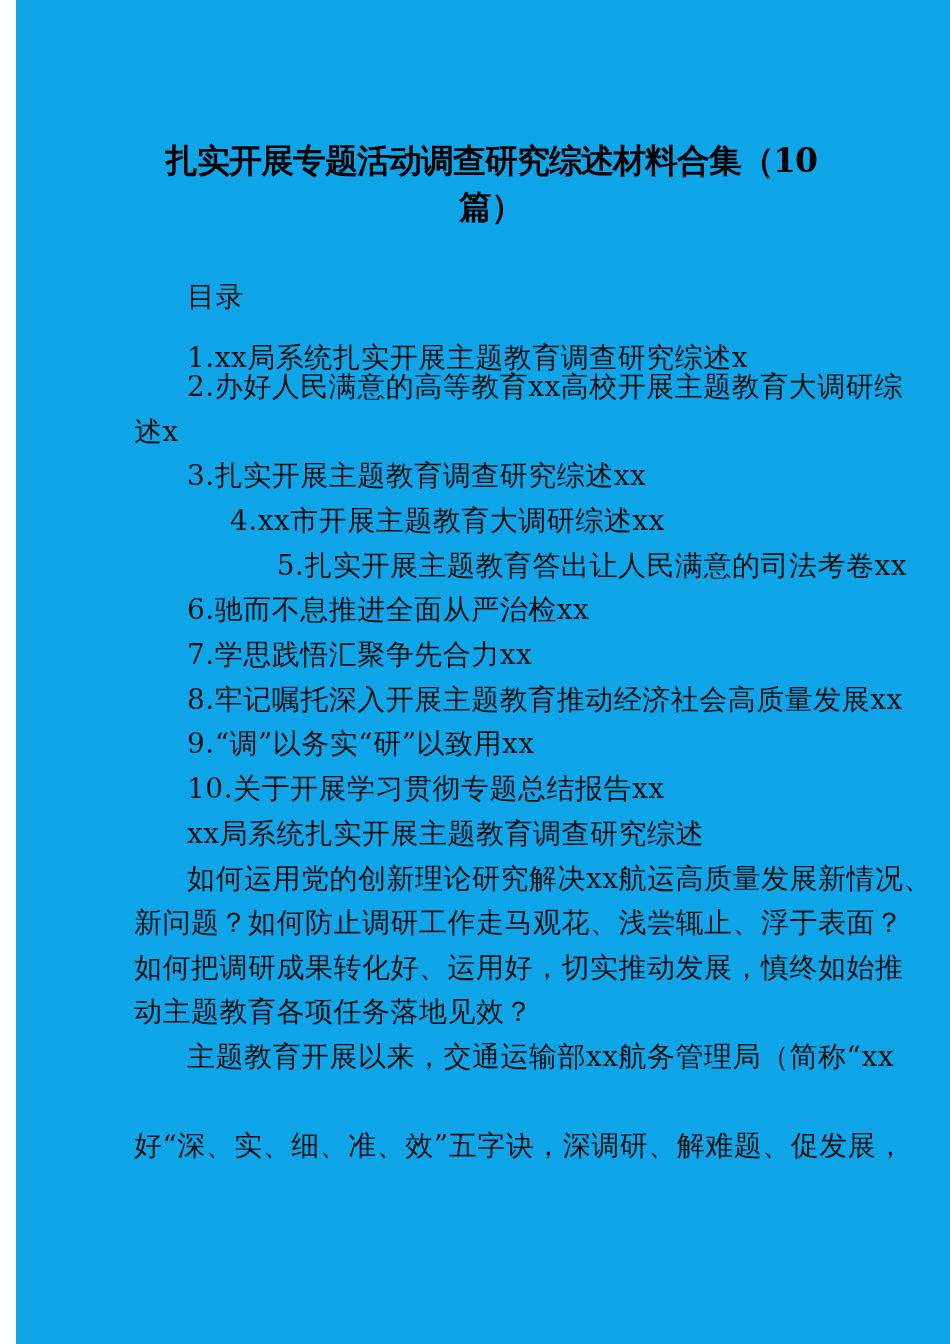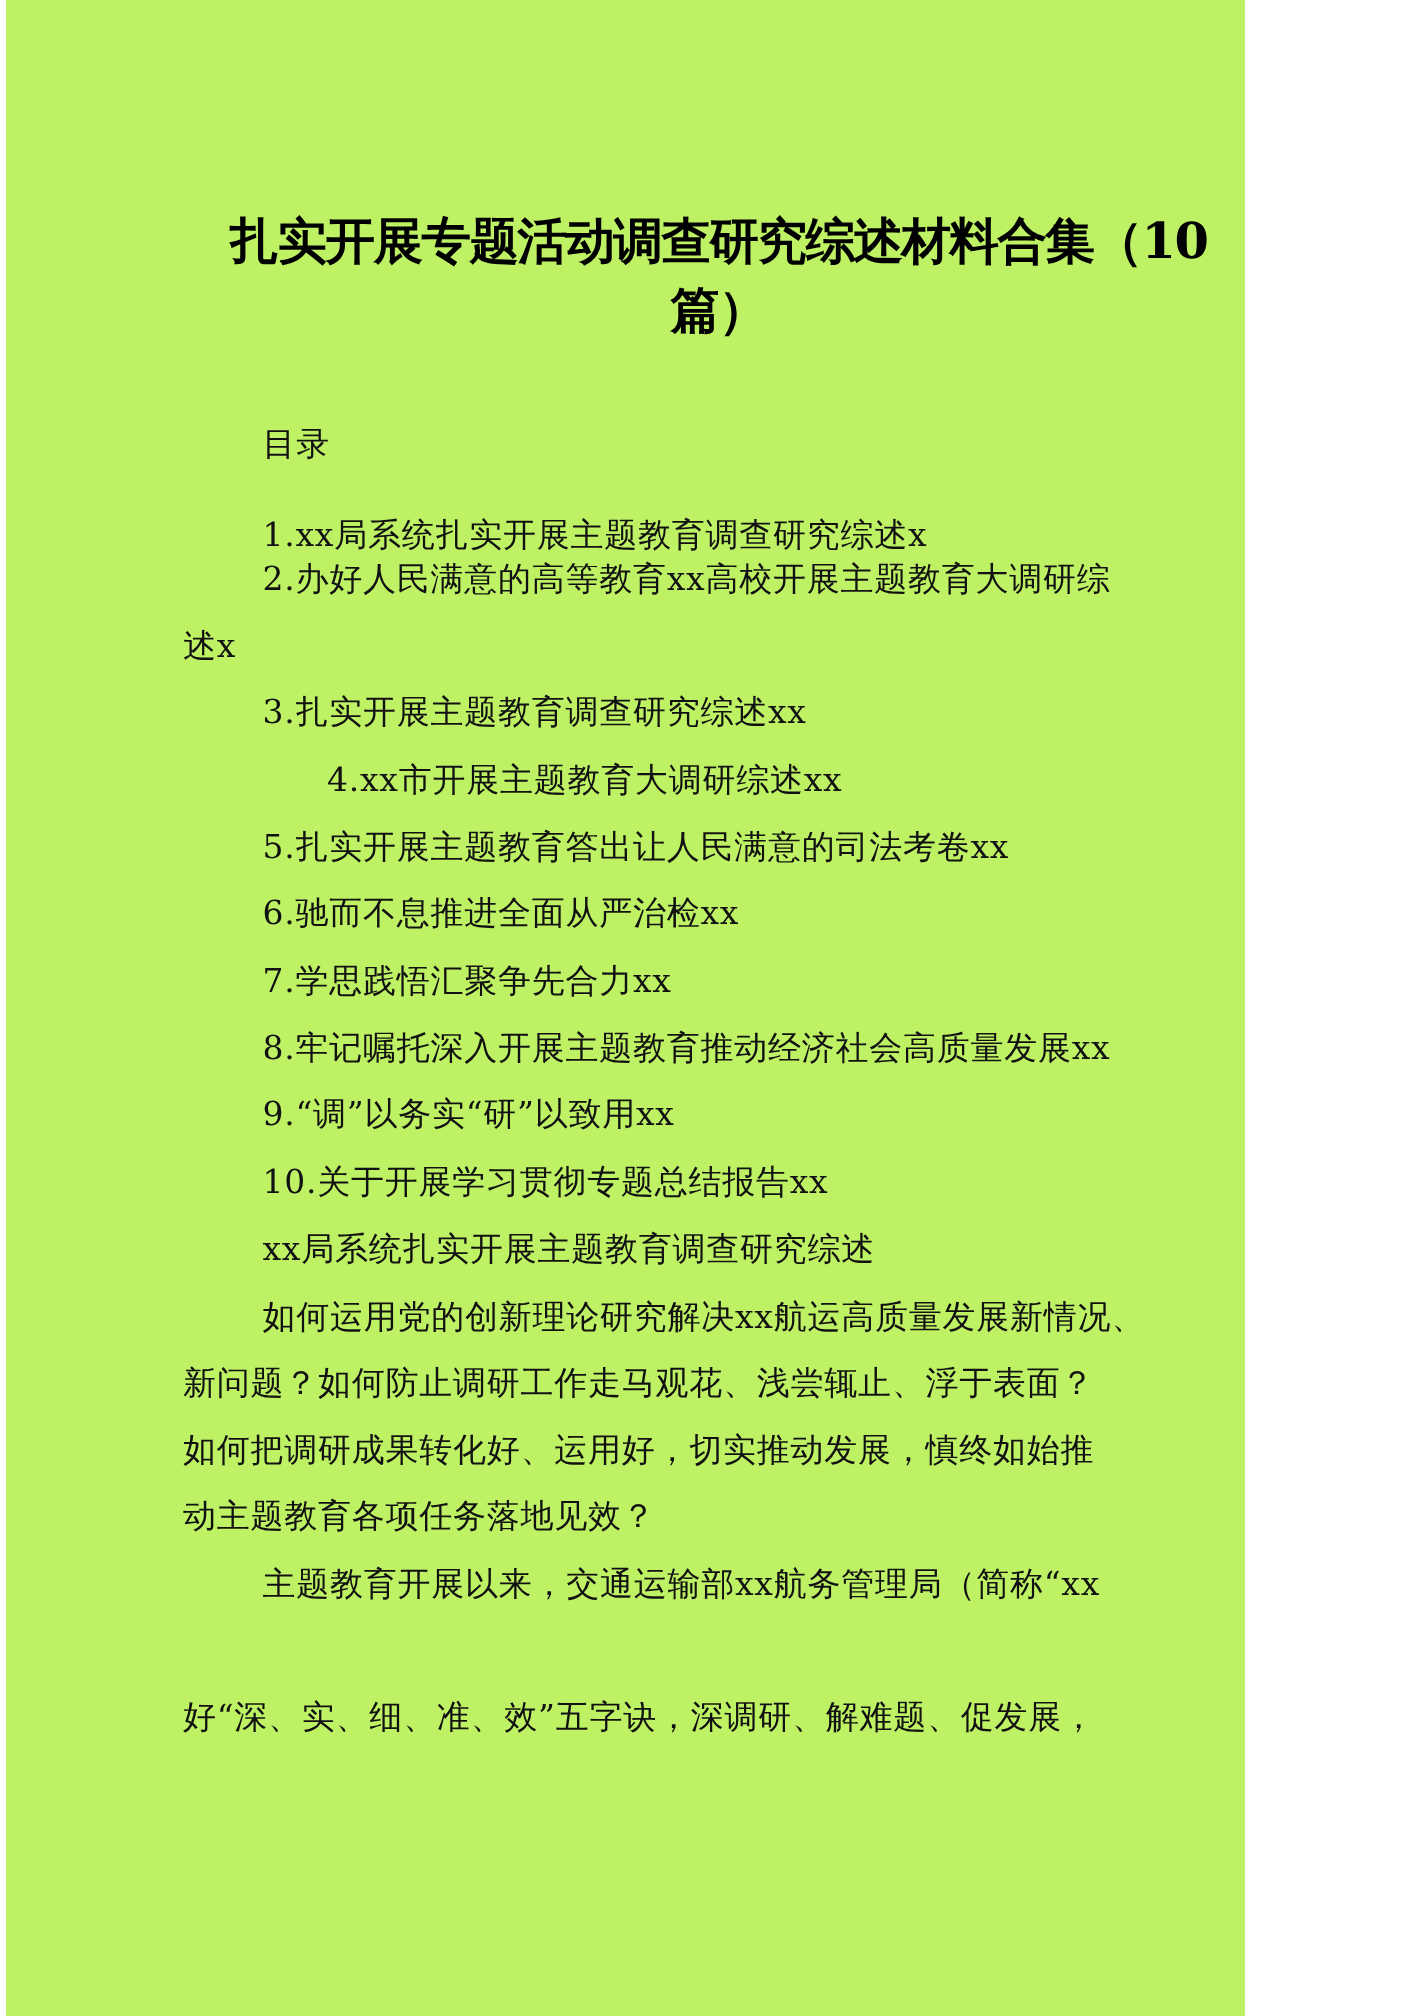--- a/index.html
+++ b/index.html
@@ -10,42 +10,42 @@
     body {
       width: 950px;
       height: 1344px;
       position: relative;
       overflow: hidden;
       font-family: "DejaVu Serif", "Liberation Serif", serif;
       color: #111111;
     }
     .page {
       position: absolute;
-      left: 4px; top: 0;
-      width: 826px; height: 1344px;
-      background: #bef264;
+      left: 16px; top: 0;
+      width: 934px; height: 1344px;
+      background: #0ea5e9;
     }
     .title {
       position: absolute;
       left: 100px;
       width: 750px;
       top: 138px;
       text-align: center;
       font-family: "DejaVu Serif", "Liberation Serif", serif;
       font-weight: bold;
       font-size: 33px;
       line-height: 46px;
       letter-spacing: -1px;
       color: #000000;
     }
     .line {
       position: absolute;
       left: 118px;
       width: 720px;
-      font-size: 22px;
+      font-size: 28px;
       line-height: 30px;
       white-space: nowrap;
       color: #111111;
       letter-spacing: 0.5px;
     }
     .indent { left: 171px; }
     .justify {
       letter-spacing: 3px;
     }
   </style>
@@ -59,21 +59,21 @@
     <div>篇）</div>
   </div>
 
   <div class="line indent" style="top:282px;">目录</div>
 
   <div class="line indent" style="top:327px;margin-top:16px;">1.xx局系统扎实开展主题教育调查研究综述x</div>
   <div class="line indent" style="top:372px;">2.办好人民满意的高等教育xx高校开展主题教育大调研综</div>
   <div class="line" style="top:417px;">述x</div>
   <div class="line indent" style="top:461px;">3.扎实开展主题教育调查研究综述xx</div>
   <div class="line indent" style="top:506px;margin-left:43px;">4.xx市开展主题教育大调研综述xx</div>
-  <div class="line indent" style="top:551px;">5.扎实开展主题教育答出让人民满意的司法考卷xx</div>
+  <div class="line indent" style="top:551px;text-align:right;">5.扎实开展主题教育答出让人民满意的司法考卷xx</div>
   <div class="line indent" style="top:595px;">6.驰而不息推进全面从严治检xx</div>
   <div class="line indent" style="top:640px;">7.学思践悟汇聚争先合力xx</div>
   <div class="line indent" style="top:685px;">8.牢记嘱托深入开展主题教育推动经济社会高质量发展xx</div>
   <div class="line indent" style="top:729px;">9.“调”以务实“研”以致用xx</div>
   <div class="line indent" style="top:774px;">10.关于开展学习贯彻专题总结报告xx</div>
 
   <div class="line indent" style="top:819px;">xx局系统扎实开展主题教育调查研究综述</div>
 
   <div class="line indent" style="top:864px;">如何运用党的创新理论研究解决xx航运高质量发展新情况、</div>
   <div class="line" style="top:908px;">新问题？如何防止调研工作走马观花、浅尝辄止、浮于表面？</div>

